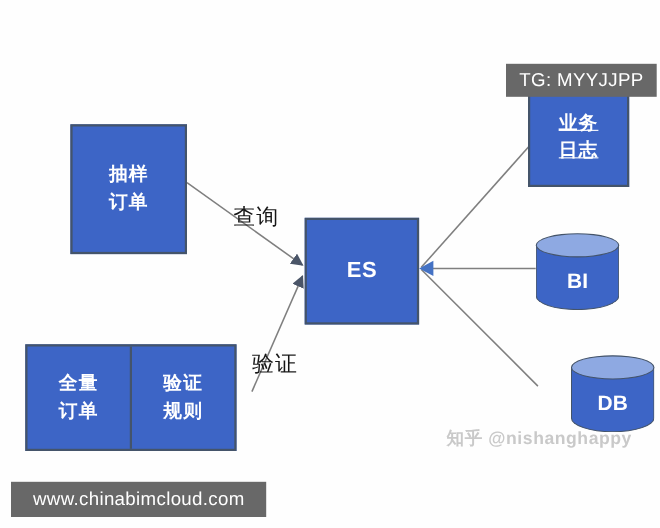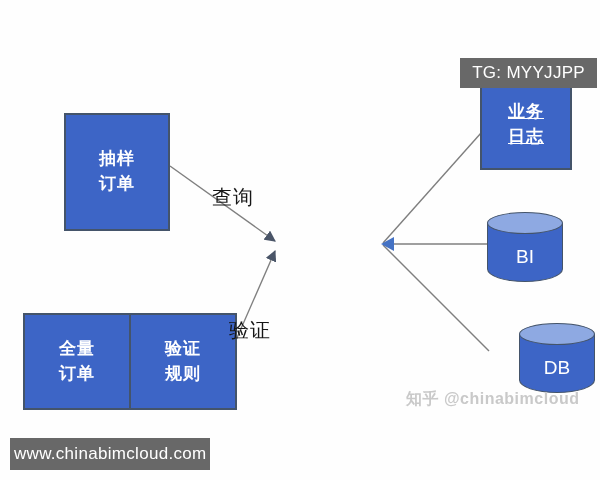--- a/index.html
+++ b/index.html
@@ -35,21 +35,21 @@
     text-align: center;
     white-space: pre-line;
     letter-spacing: 1px;
   }
   #node-sample-orders { left: 64px;  top: 113px; width: 106px; height: 118px; }
   #node-es            { left: 277px; top: 198px; width: 104px; height: 97px; font-size: 20px; letter-spacing: 0.5px; }
   #node-business-log  { left: 480px; top: 80px;  width: 92px;  height: 90px; text-decoration: underline; }
 
   
   #node-combo {
-    position: absolute; left: 23px; top: 313px; width: 214px; height: 97px;
+    position: absolute; left: 23px; top: 313px; width: 192px; height: 97px;
     z-index: 2;
     background: var(--node-fill, #3d65c6);
     border: 2px solid var(--node-border, #44546a);
     display: flex;
   }
   .combo-cell {
     flex: 1;
     display: flex; align-items: center; justify-content: center;
     color: #fff; font-weight: bold; font-size: 17px; line-height: 1.45;
     text-align: center; white-space: pre-line; letter-spacing: 1px;
@@ -69,21 +69,21 @@
     position: absolute; left: 0; top: 11px; width: 76px; height: 59px;
     background: var(--node-fill, #3d65c6);
     border: 1.5px solid var(--node-border, #44546a);
     border-top: none;
     border-radius: 0 0 38px 38px / 0 0 13px 13px;
     z-index: 1;
   }
   .cyl-label {
     position: absolute; left: 0; top: 20px; width: 76px; height: 50px;
     display: flex; align-items: center; justify-content: center;
-    color: #fff; font-weight: normal; font-size: 19px; z-index: 3;
+    color: #fff; font-weight: bold; font-size: 19px; z-index: 3;
   }
   #cylinder-bi { left: 487px; top: 212px; }
   #cylinder-db { left: 487px; top: 323px; margin-left: 32px; }
 
   
   .edge-label {
     position: absolute; z-index: 3;
     color: var(--edge-text, #161616);
     font-size: 20px; font-weight: 500; letter-spacing: 1px;
     font-family: "Liberation Sans", "DejaVu Sans", sans-serif;
@@ -95,21 +95,21 @@
   .badge {
     position: absolute; z-index: 4;
     background: var(--badge-bg, #686868);
     color: #ffffff;
     display: flex; align-items: center;
     font-size: 17px;
     padding: 0 12px;
     letter-spacing: 0.3px;
   }
   #badge-tg { top: 10px; right: 3px; height: 30px; margin-top: 48px; }
-  #badge-site { left: 10px; top: 438px; height: 32px; padding: 0 4px; }
+  #badge-site { left: 10px; top: 438px; height: 32px; padding: 0 20px; }
 
   #watermark-author {
     position: absolute; left: 406px; top: 389px; z-index: 3;
     color: var(--watermark, #c9c9c9);
     font-size: 16px; letter-spacing: 0.5px; font-weight: bold;
   }
 </style>
 </head>
 <body>
 
@@ -139,20 +139,21 @@
 订单</div>
 
   <div id="node-combo">
     <div class="combo-cell">全量
 订单</div>
     <div class="combo-divider"></div>
     <div class="combo-cell">验证
 规则</div>
   </div>
 
+  <div class="node" id="node-es">ES</div>
 
   <div class="node" id="node-business-log">业务
 日志</div>
 
   <div class="cylinder" id="cylinder-bi">
     <div class="cyl-top"></div>
     <div class="cyl-body"></div>
     <div class="cyl-label">BI</div>
   </div>
 
@@ -161,17 +162,17 @@
     <div class="cyl-body"></div>
     <div class="cyl-label">DB</div>
   </div>
 
   <div class="edge-label" id="edge-label-query">查询</div>
 
   <div class="edge-label" id="edge-label-validate">验证</div>
 
   <div class="badge" id="badge-tg">TG: MYYJJPP</div>
 
-  <div id="watermark-author">知乎 @chinabimcloud</div>
+  <div id="watermark-author">知乎 @nishanghappy</div>
 
   <div class="badge" id="badge-site">www.chinabimcloud.com</div>
 
 </div>
 
 </body></html>

